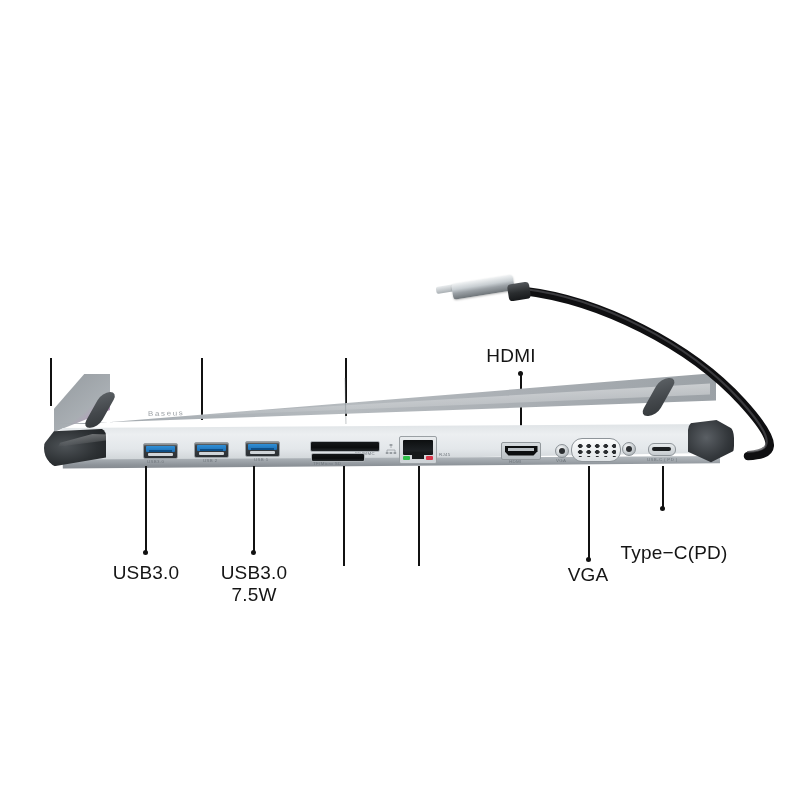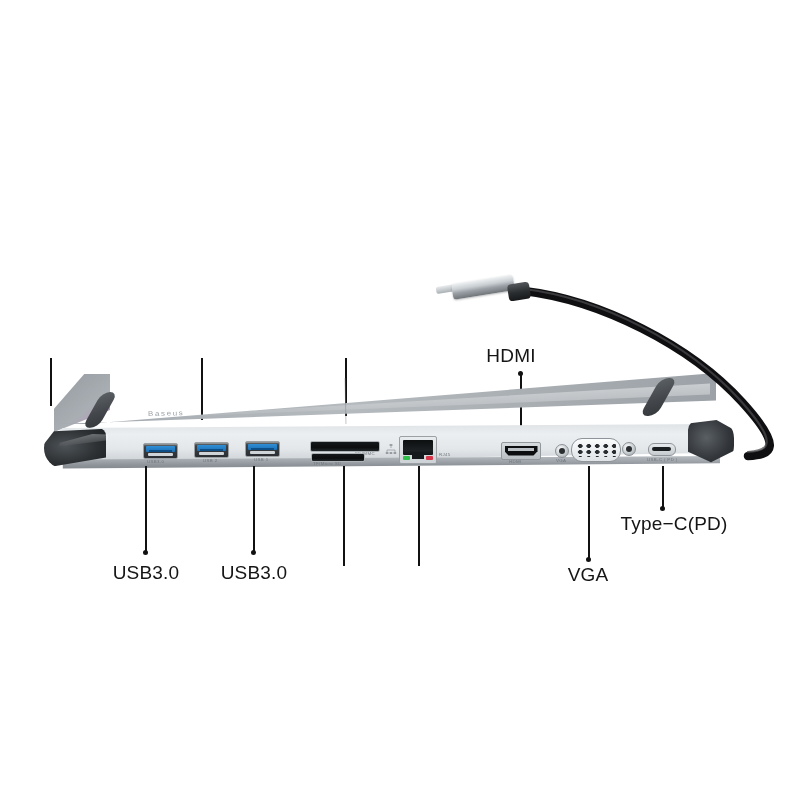--- a/index.html
+++ b/index.html
@@ -375,25 +375,26 @@
     <div class="conn-collar"></div>
   </div>
 
   <div class="lead" style="left:145px;top:466px;height:85px;"></div>
   <div class="dot" style="left:143px;top:550px;"></div>
   <div class="clabel" style="left:86px;top:562px;width:120px;">USB3.0</div>
 
   <div class="lead" style="left:253px;top:466px;height:85px;"></div>
   <div class="dot" style="left:251px;top:550px;"></div>
   <div class="clabel" style="left:194px;top:562px;width:120px;">USB3.0</div>
+  <div class="clabel" style="left:194px;top:584px;width:120px;">7.5W</div>
 
   <div class="lead" style="left:343px;top:466px;height:100px;"></div>
   <div class="lead" style="left:418px;top:466px;height:100px;"></div>
 
   <div class="lead" style="left:588px;top:466px;height:92px;"></div>
   <div class="dot" style="left:586px;top:557px;"></div>
   <div class="clabel" style="left:528px;top:564px;width:120px;">VGA</div>
 
   <div class="lead" style="left:662px;top:466px;height:42px;"></div>
   <div class="dot" style="left:660px;top:506px;"></div>
-  <div class="clabel" style="left:604px;top:513px;width:140px;">Type−C(PD)</div>
+  <div class="clabel" style="left:604px;top:542px;width:140px;">Type−C(PD)</div>
 
 </div>
 
 </body></html>

